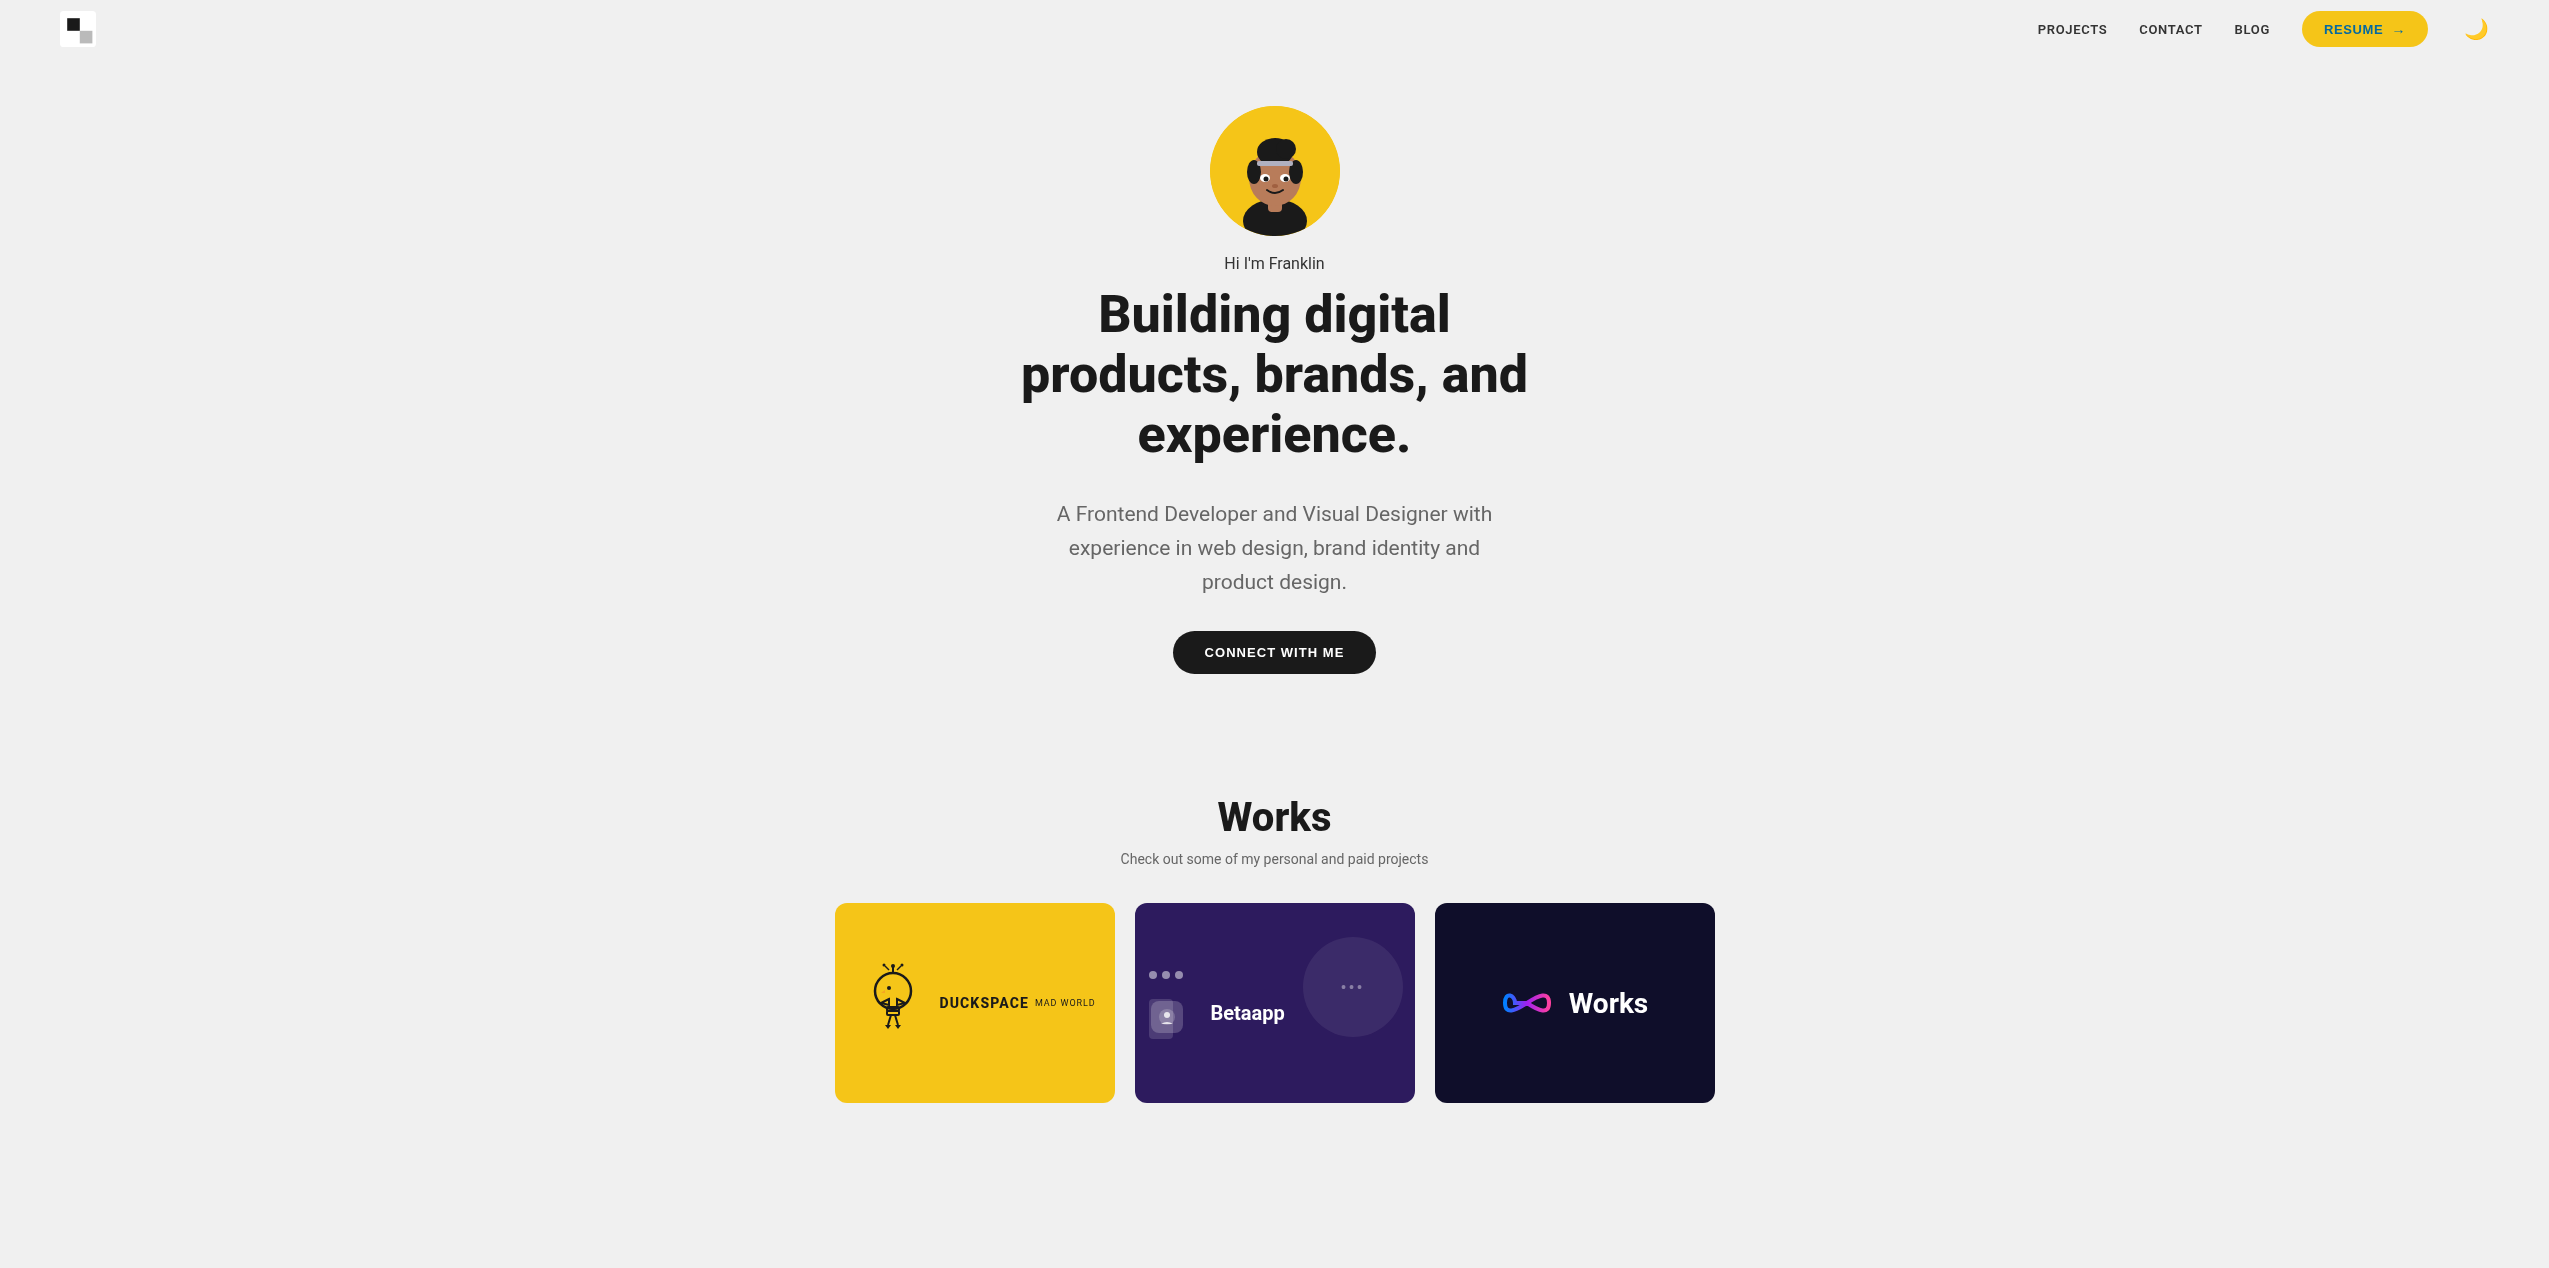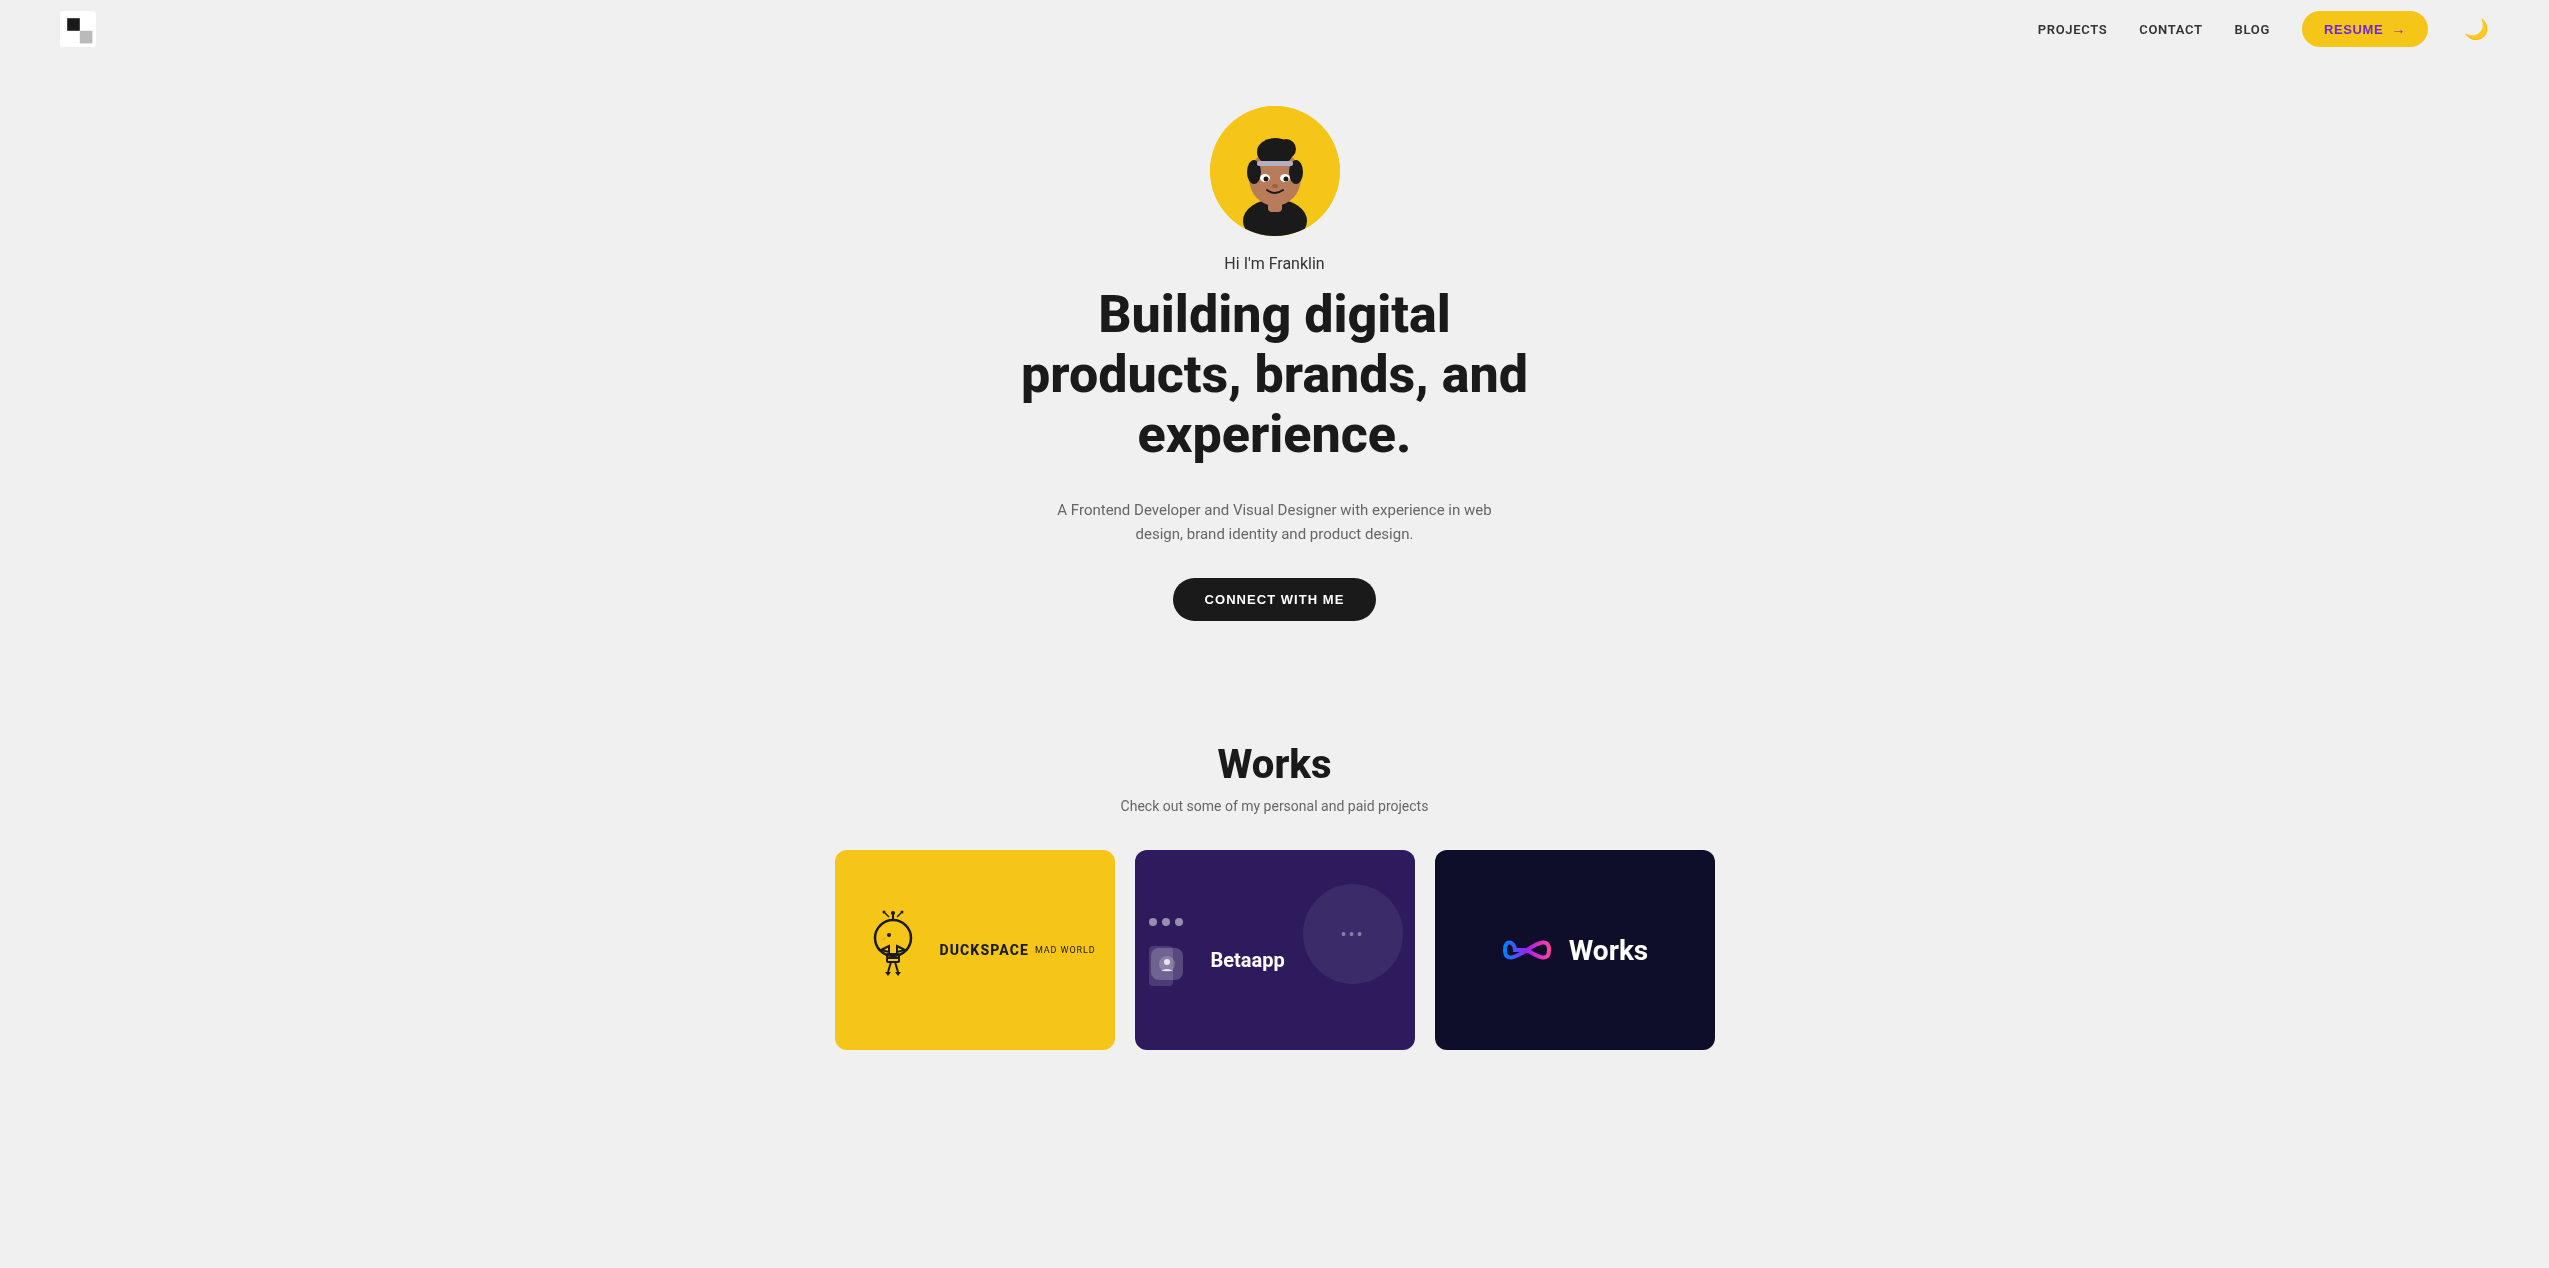--- a/index.html
+++ b/index.html
@@ -30,21 +30,21 @@
     .nav-link {
       font-size: 13px;
       font-weight: 600;
       letter-spacing: 0.05em;
       color: #333;
       text-decoration: none;
       cursor: pointer;
     }
     .resume-btn {
       background: #f5c518;
-      color: #6d28d9;
+      color: #0369a1;
       border: none;
       border-radius: 24px;
       padding: 10px 22px;
       font-size: 13px;
       font-weight: 700;
       letter-spacing: 0.05em;
       cursor: pointer;
       display: flex;
       align-items: center;
       gap: 8px;
@@ -92,21 +92,21 @@
     }
     .hero-title {
       font-size: 52px;
       font-weight: 800;
       color: #1a1a1a;
       line-height: 1.15;
       max-width: 600px;
       margin-bottom: 34px;
     }
     .hero-subtitle {
-      font-size: 15px;
+      font-size: 21px;
       color: #666;
       max-width: 440px;
       line-height: 1.6;
       margin-bottom: 32px;
     }
     .connect-btn {
       background: #1a1a1a;
       color: #fff;
       border: none;
       border-radius: 30px;

